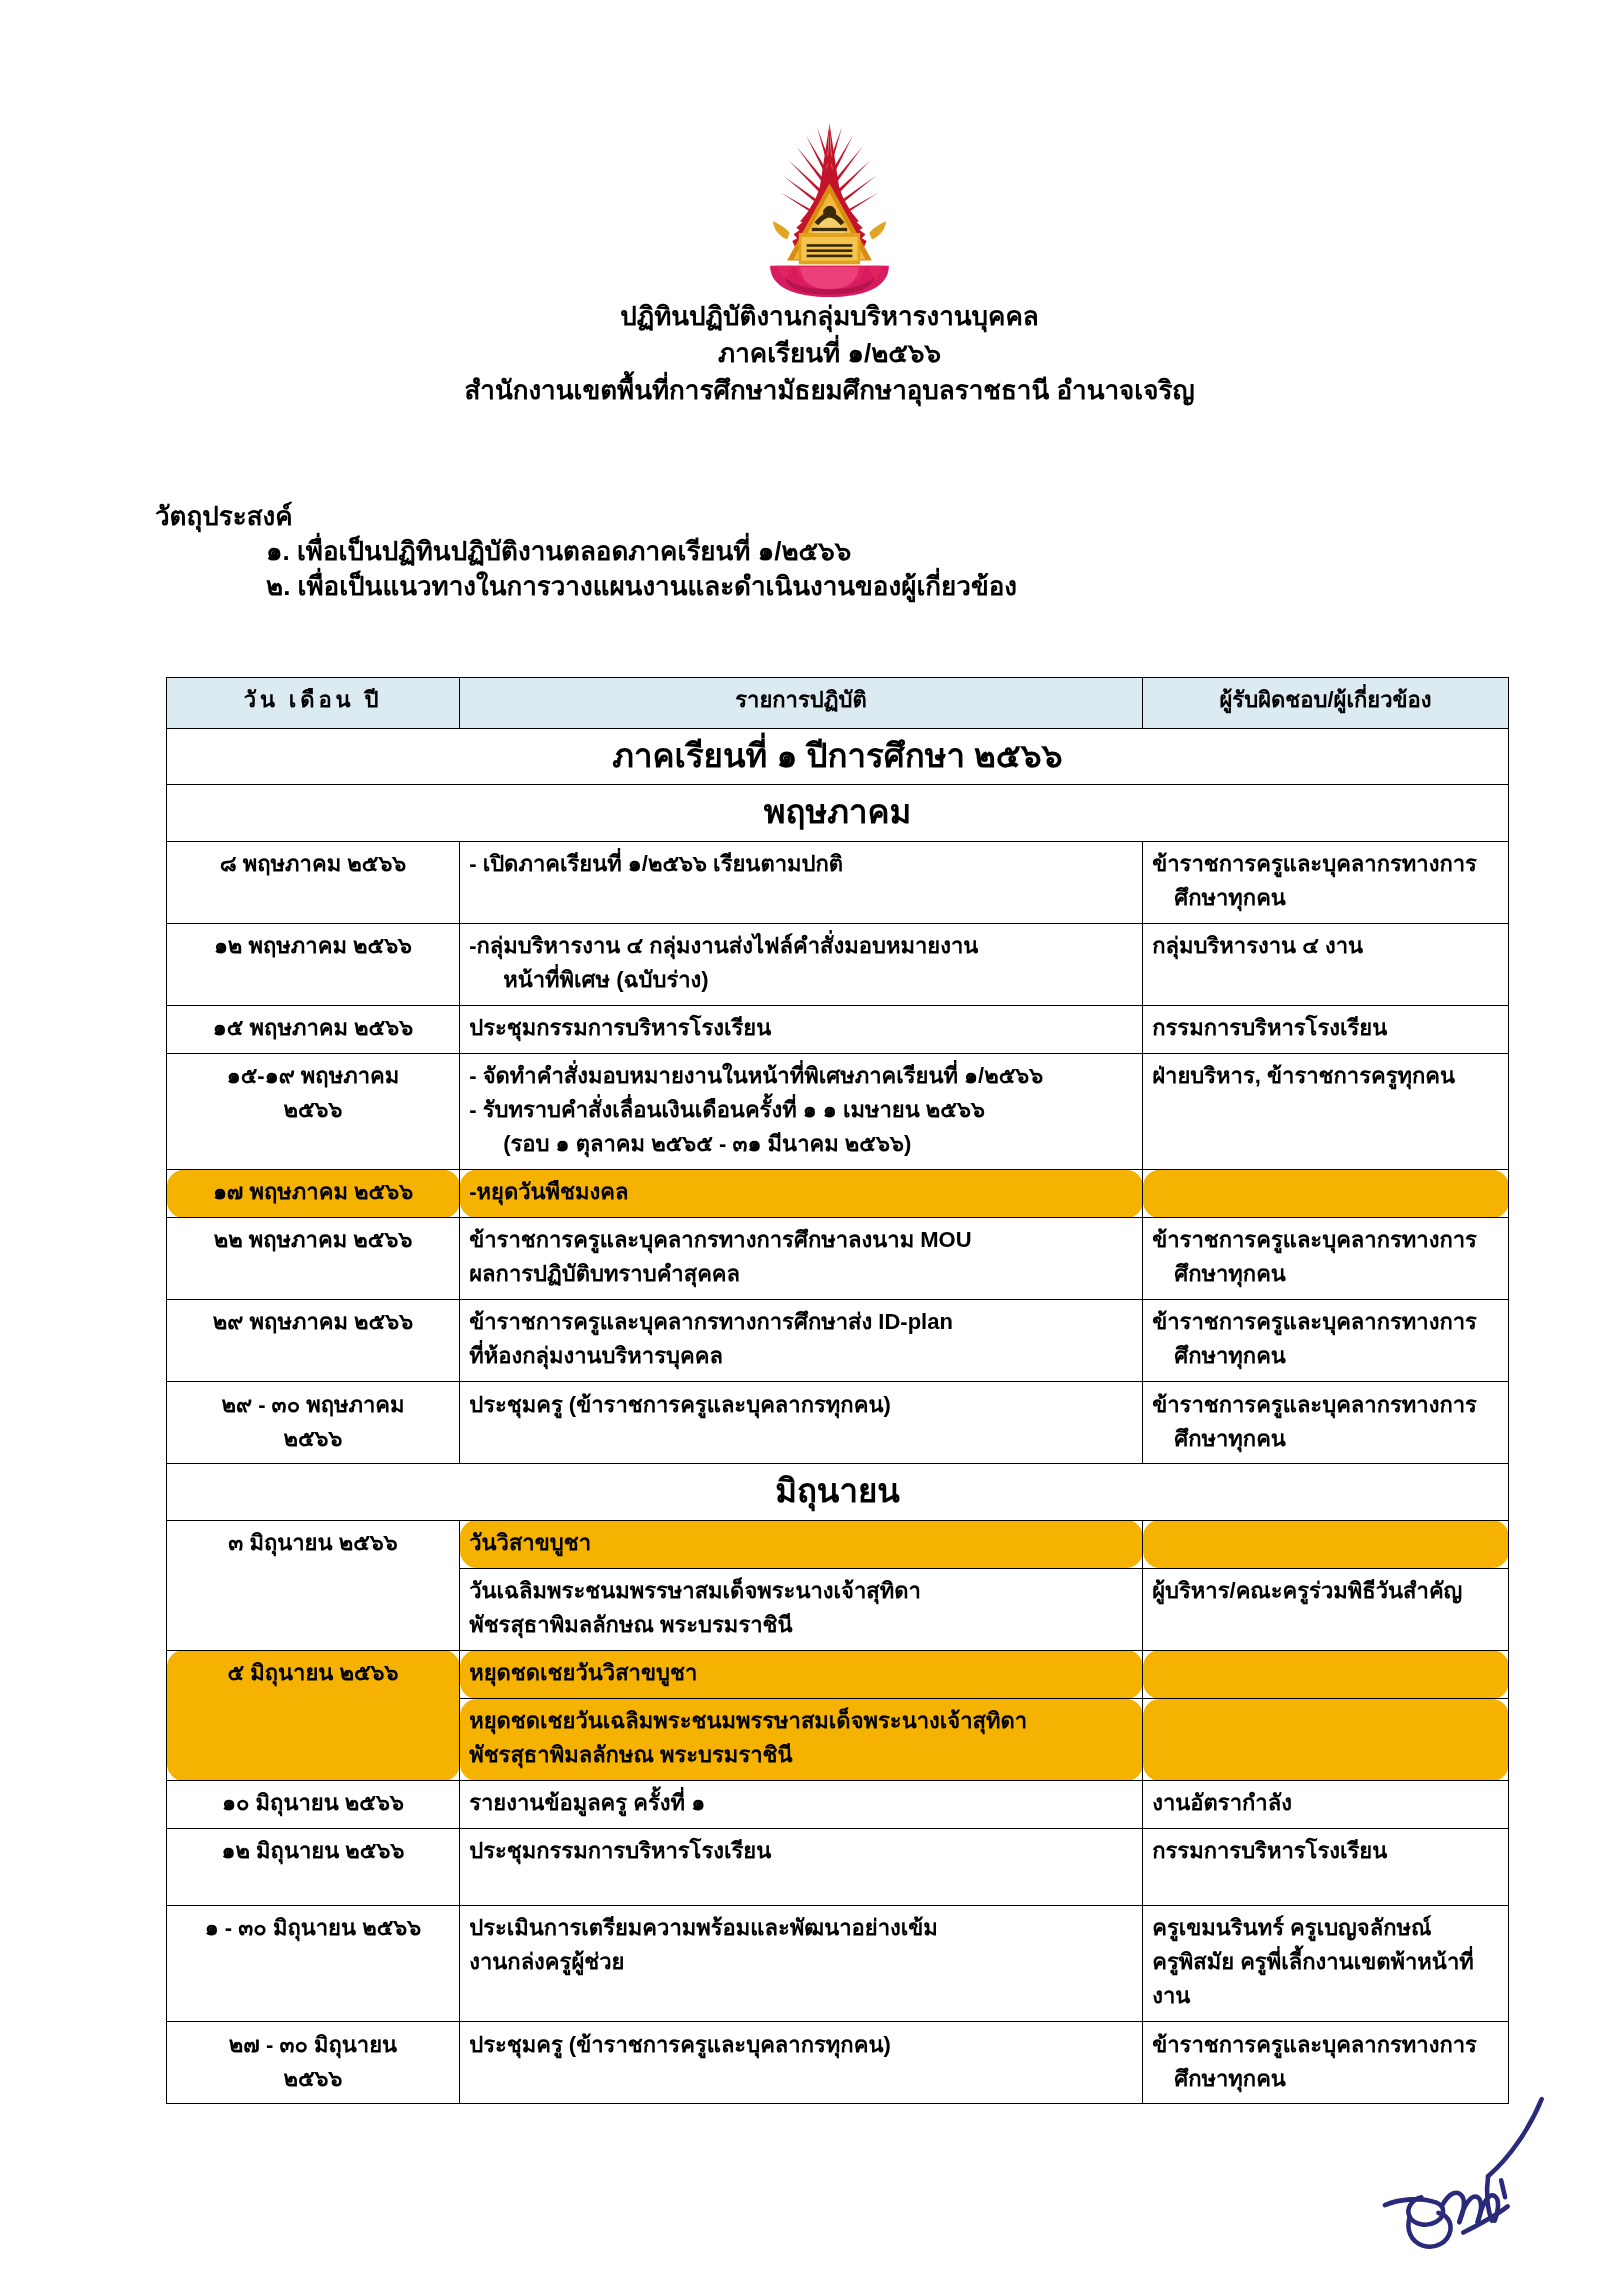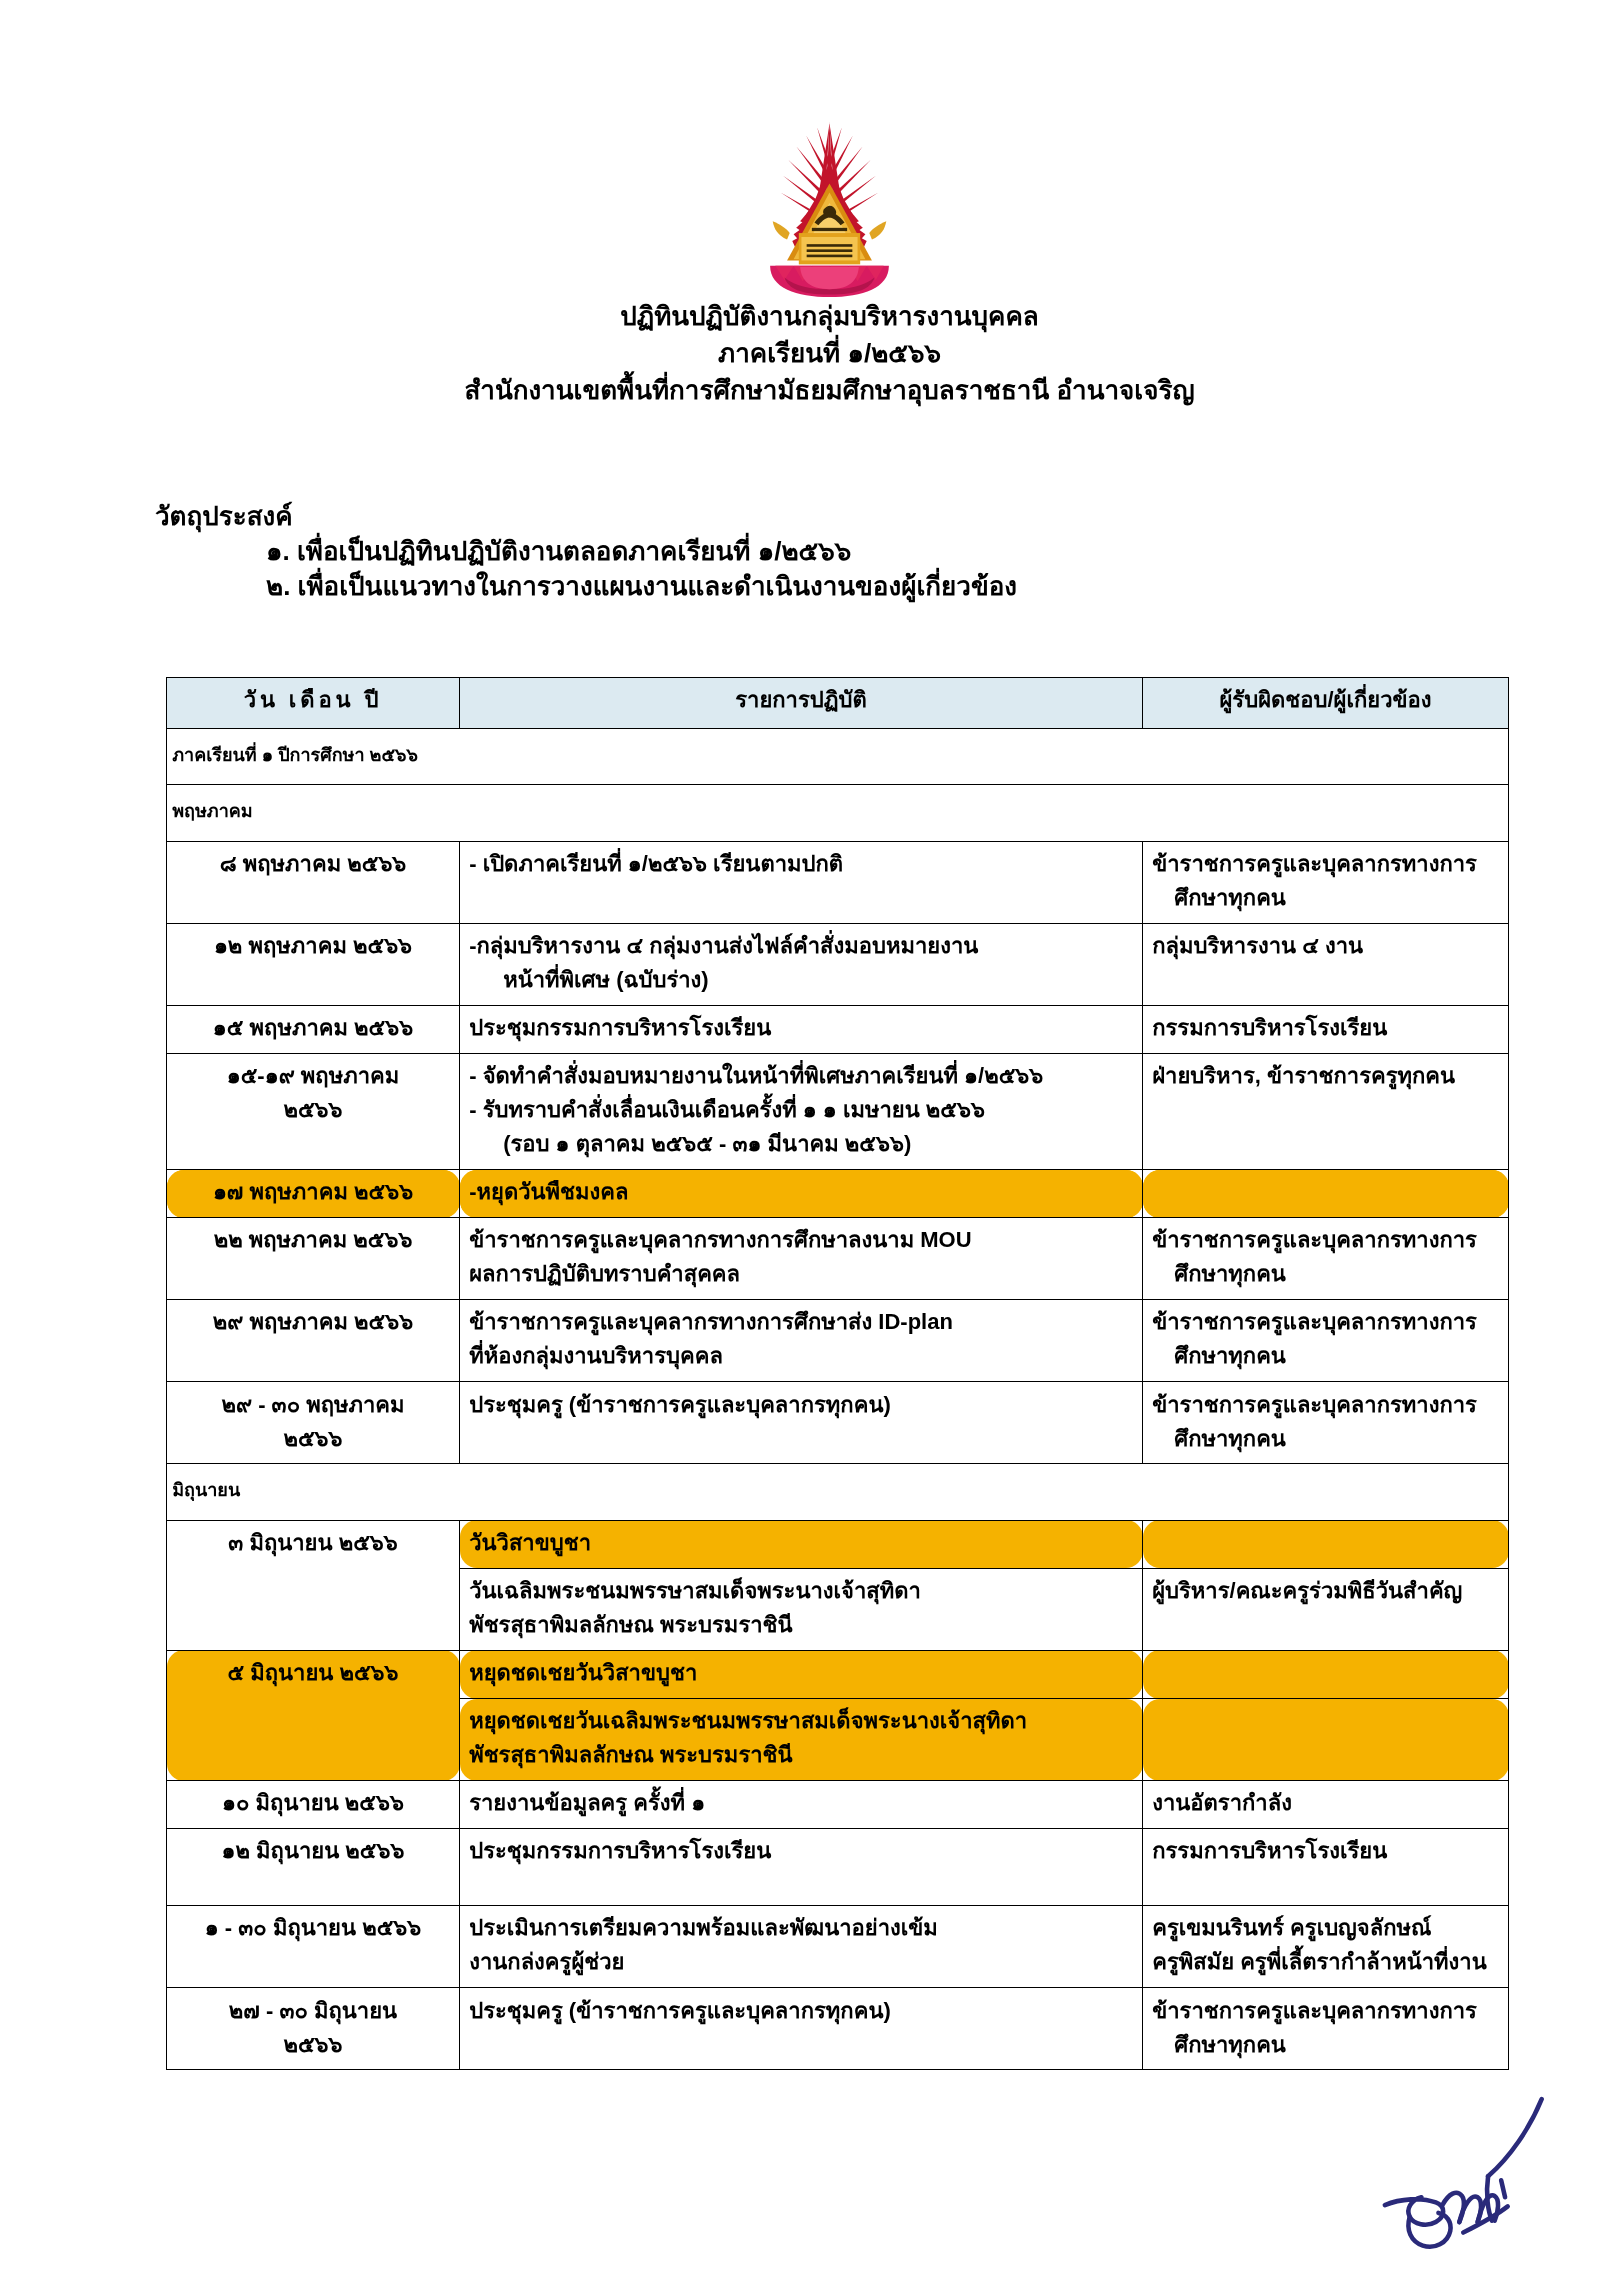--- a/index.html
+++ b/index.html
@@ -46,22 +46,22 @@
     background:#dceaf1;
     text-align:center;
     font-size:25px;
     line-height:38px;
     padding:6.5px 5.2px 9.2px 5.2px;
     height:51px;
   }
   th.h1{letter-spacing:3.9px;}
 
   tr.section td{
-    text-align:left;
-    font-size:18px;
+    text-align:center;
+    font-size:33px;
     line-height:37px;
     padding:7.9px 5.2px 10.5px 5.2px;
   }
   td.datecell{text-align:center;}
   td.detail{text-align:left;}
   td.resp{text-align:left;}
 
   .hl{background:#f5b200;border-radius:17px;}
   .nb-bottom{border-bottom:none !important;}
 
@@ -288,21 +288,21 @@
       </tr>
 
       <tr>
         <td class="datecell">๑ - ๓๐ มิถุนายน ๒๕๖๖</td>
         <td class="detail">
           <span class="l2">ประเมินการเตรียมความพร้อมและพัฒนาอย่างเข้ม</span>
           <span class="l2">งานกล่งครูผู้ช่วย</span>
         </td>
         <td class="resp">
           <span class="l2">ครูเขมนรินทร์ ครูเบญจลักษณ์</span>
-          <span class="l2">ครูพิสมัย ครูพี่เลี้ตรากำล้าหน้าที่งาน</span>
+          <span class="l2">ครูพิสมัย ครูพี่เลี้กงานเขตพ้าหน้าที่งาน</span>
         </td>
       </tr>
 
       <tr>
         <td class="datecell">
           <span class="l2">๒๗ - ๓๐ มิถุนายน</span>
           <span class="l2">๒๕๖๖</span>
         </td>
         <td class="detail">ประชุมครู (ข้าราชการครูและบุคลากรทุกคน)</td>
         <td class="resp">

